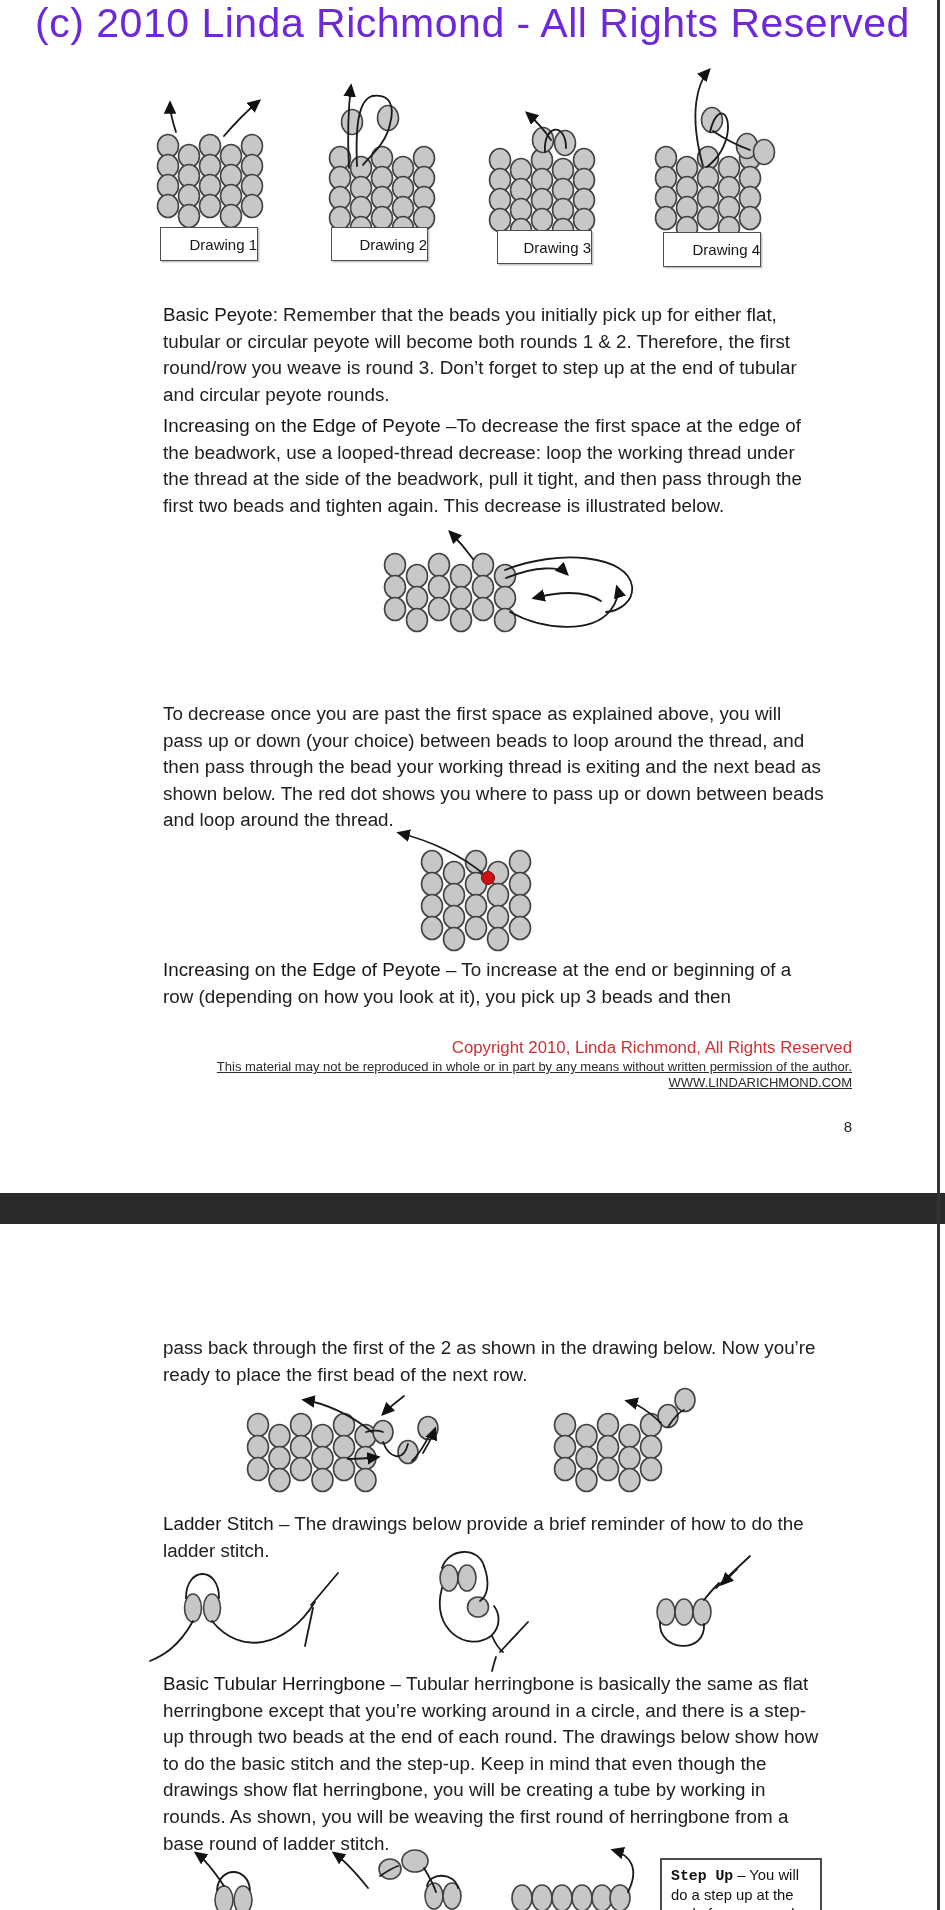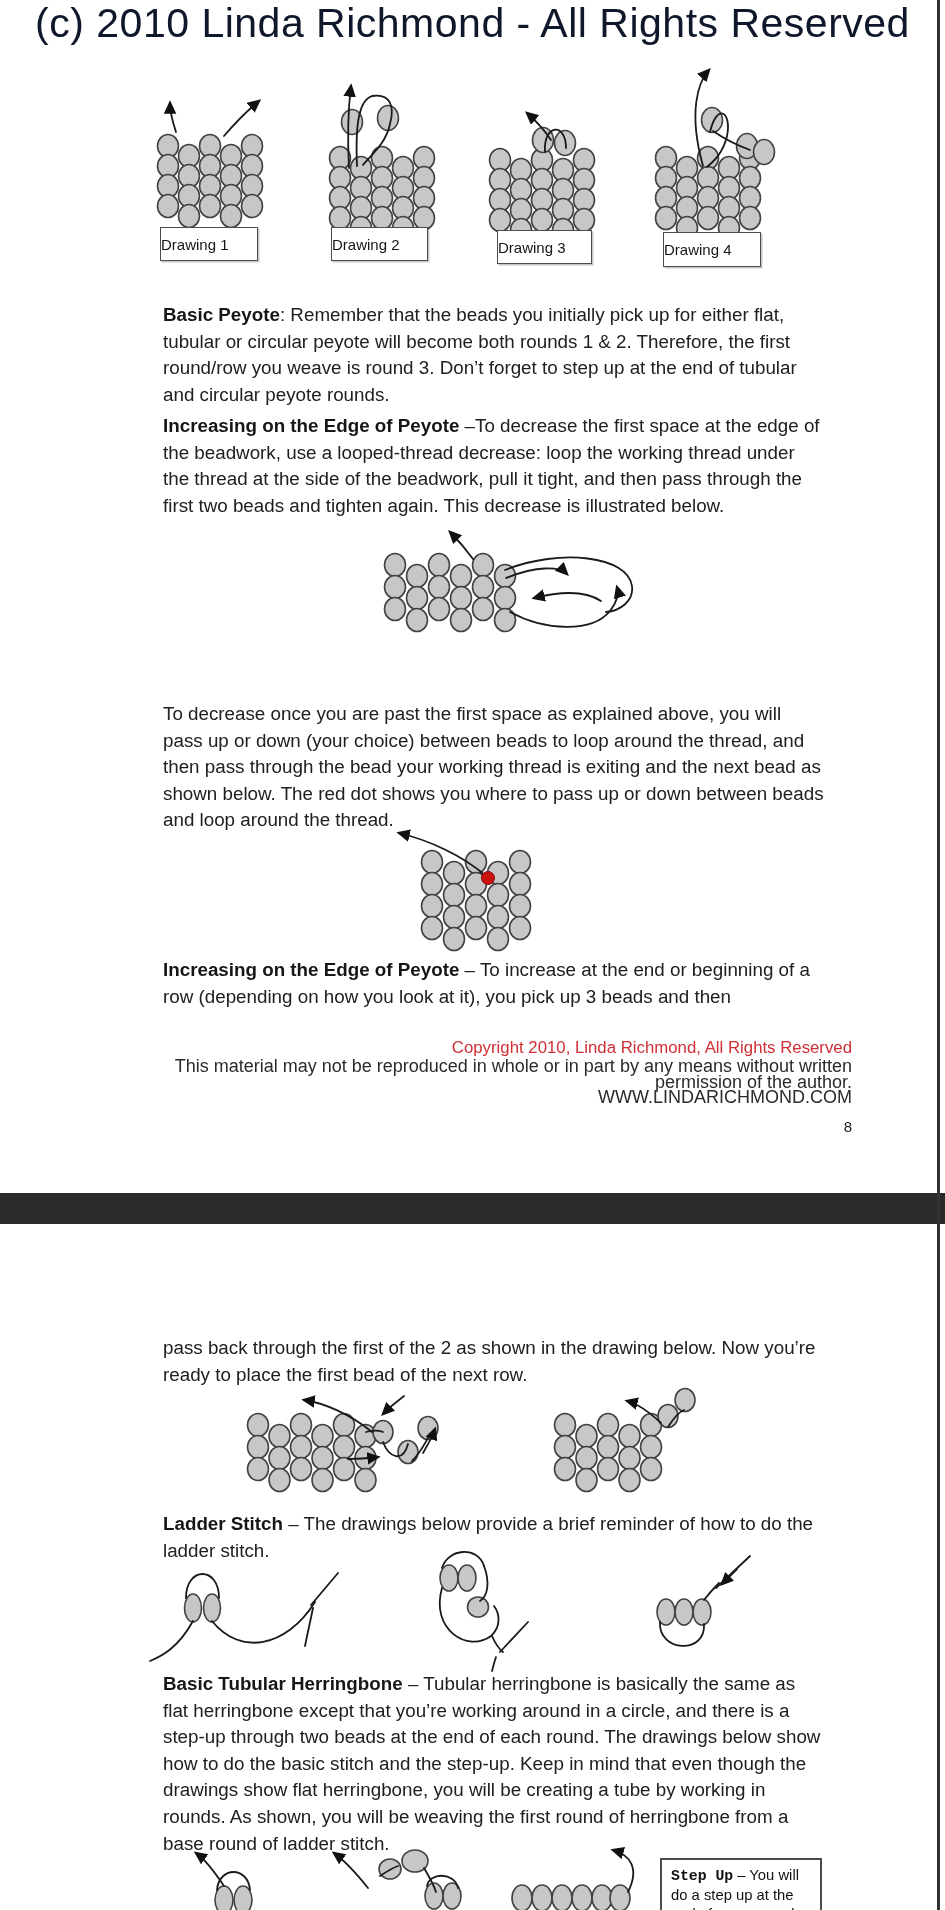--- a/index.html
+++ b/index.html
@@ -2,27 +2,27 @@
 <html><head>
 <meta charset="utf-8">
 <style>
   html,body{margin:0;padding:0;background:#ffffff;font-family:"Liberation Sans",sans-serif;}
   #screen{position:relative;width:945px;height:1910px;background:#ffffff;overflow:hidden;}
   svg{position:absolute;overflow:visible;}
   .bead{fill:#c7c7c7;stroke:#424242;stroke-width:1.6px;}
   .thread{fill:none;stroke:#1a1a1a;stroke-width:1.8px;stroke-linecap:round;}
   .reddot{fill:#cc1111;stroke:#7d0a0a;stroke-width:1px;}
   .para{position:absolute;left:163px;width:662px;font-size:18.8px;line-height:26.6px;color:#202020;}
-  .para b{font-weight:bold;color:#161616;}
-  .dlabel{position:absolute;border:1.6px solid #4d4d4d;background:#fff;display:flex;align-items:center;justify-content:flex-start;
+  .para b{font-weight:normal;color:#161616;}
+  .dlabel{position:absolute;border:1.6px solid #4d4d4d;background:#fff;display:flex;align-items:center;justify-content:flex-end;
           font-size:15px;color:#151515;box-shadow:1.5px 1.5px 0 rgba(0,0,0,0.22);}
   .centered{position:absolute;left:92px;width:760px;text-align:right;}
   .copyright{top:1038px;font-size:16.8px;color:#cf2f35;}
-  .legal{font-size:18px;line-height:15.6px;color:#2b2b2b;}
-  .watermark{top:1134px;left:0;width:945px;text-align:center;font-size:41px;letter-spacing:0.5px;color:#0f172a;}
+  .legal{font-size:13px;line-height:15.6px;color:#2b2b2b;text-decoration:underline;}
+  .watermark{top:1134px;left:0;width:945px;text-align:center;font-size:41px;letter-spacing:0.5px;color:#6d28d9;}
   .pagegap{position:absolute;left:0;top:1193px;width:945px;height:31px;background:#2b2a2a;}
   .edgeline{position:absolute;left:937px;top:0;width:3px;height:1910px;background:#333333;}
   .stepup{position:absolute;left:660px;top:1858px;width:162px;height:70px;border:2px solid #4c4c4c;background:#fff;
           padding:6px 9px;box-sizing:border-box;font-size:14.8px;line-height:18.8px;color:#111;}
   .stepup b{font-weight:bold;font-family:Liberation Mono, monospace;}
 </style>
 </head>
 <body>
 
 <div id="screen">

